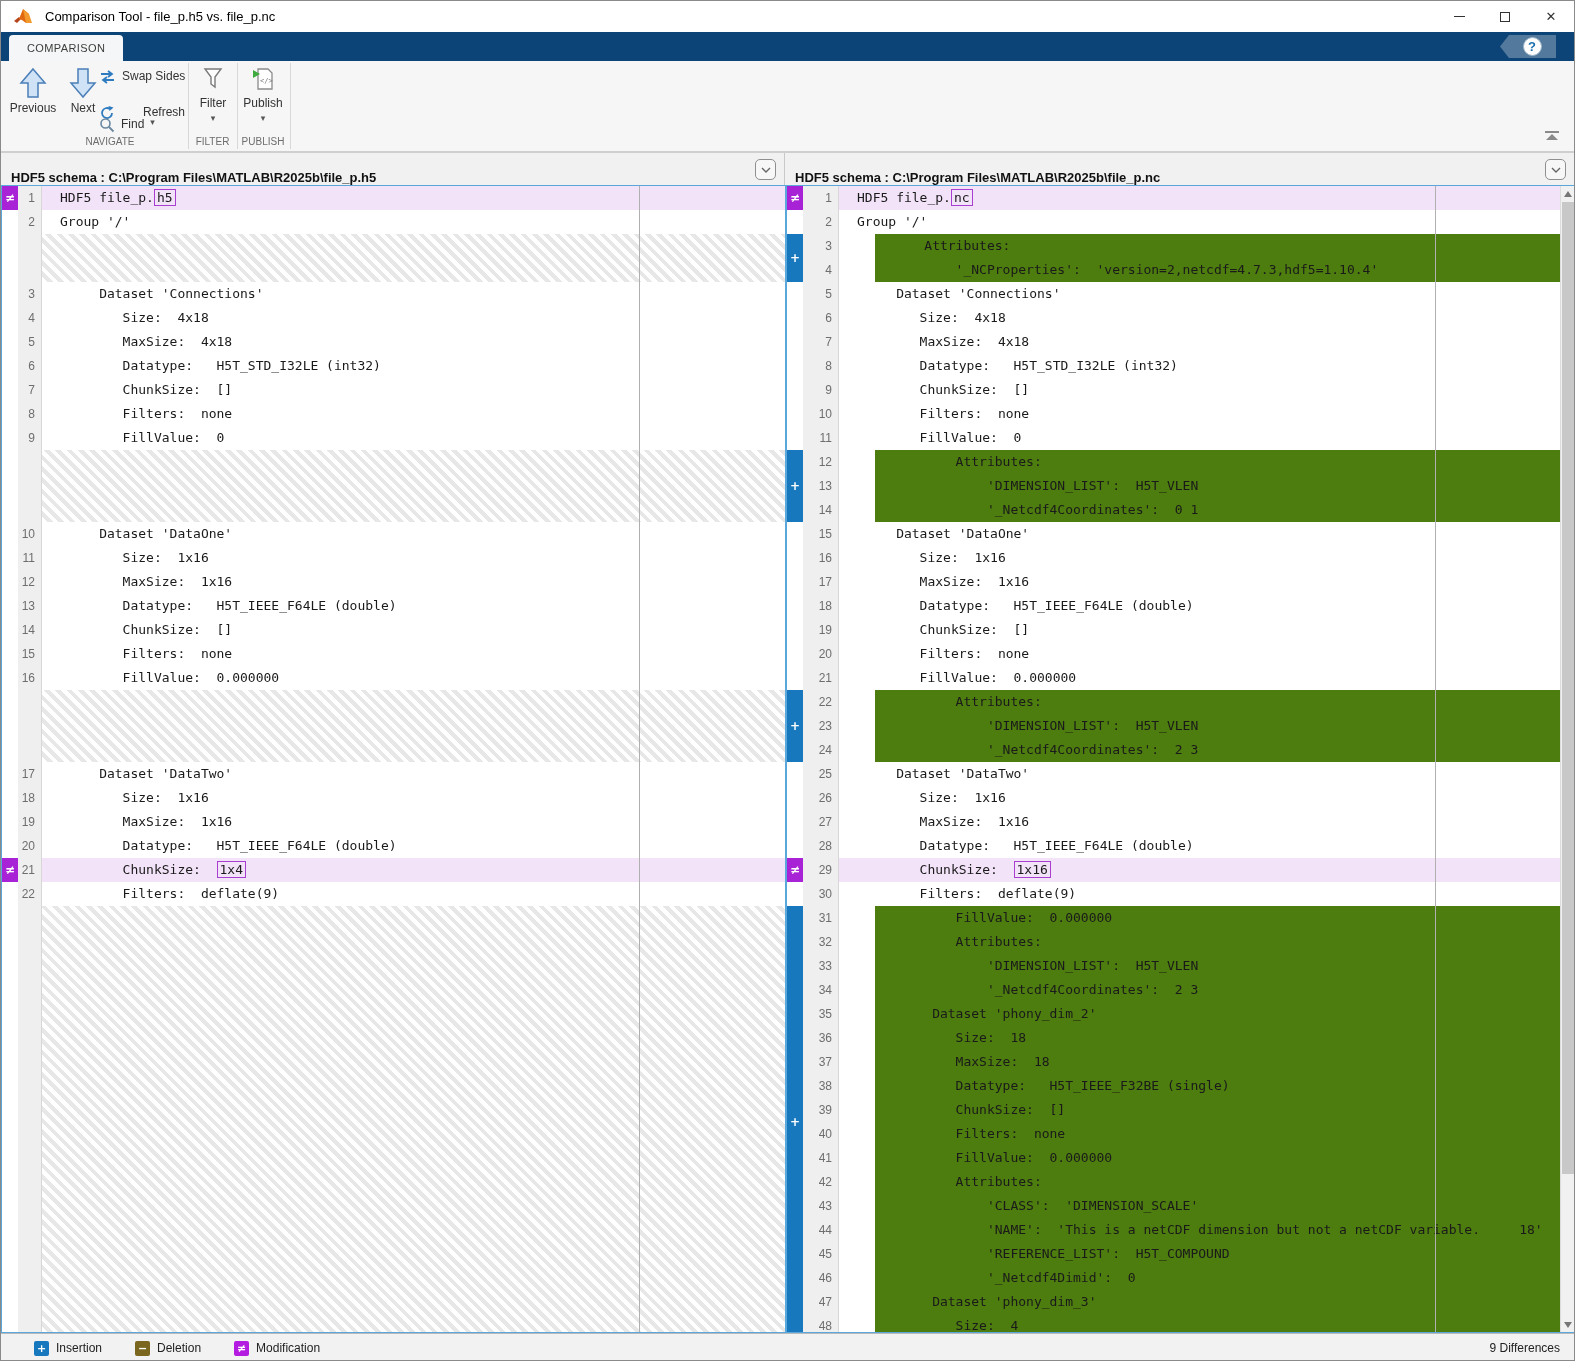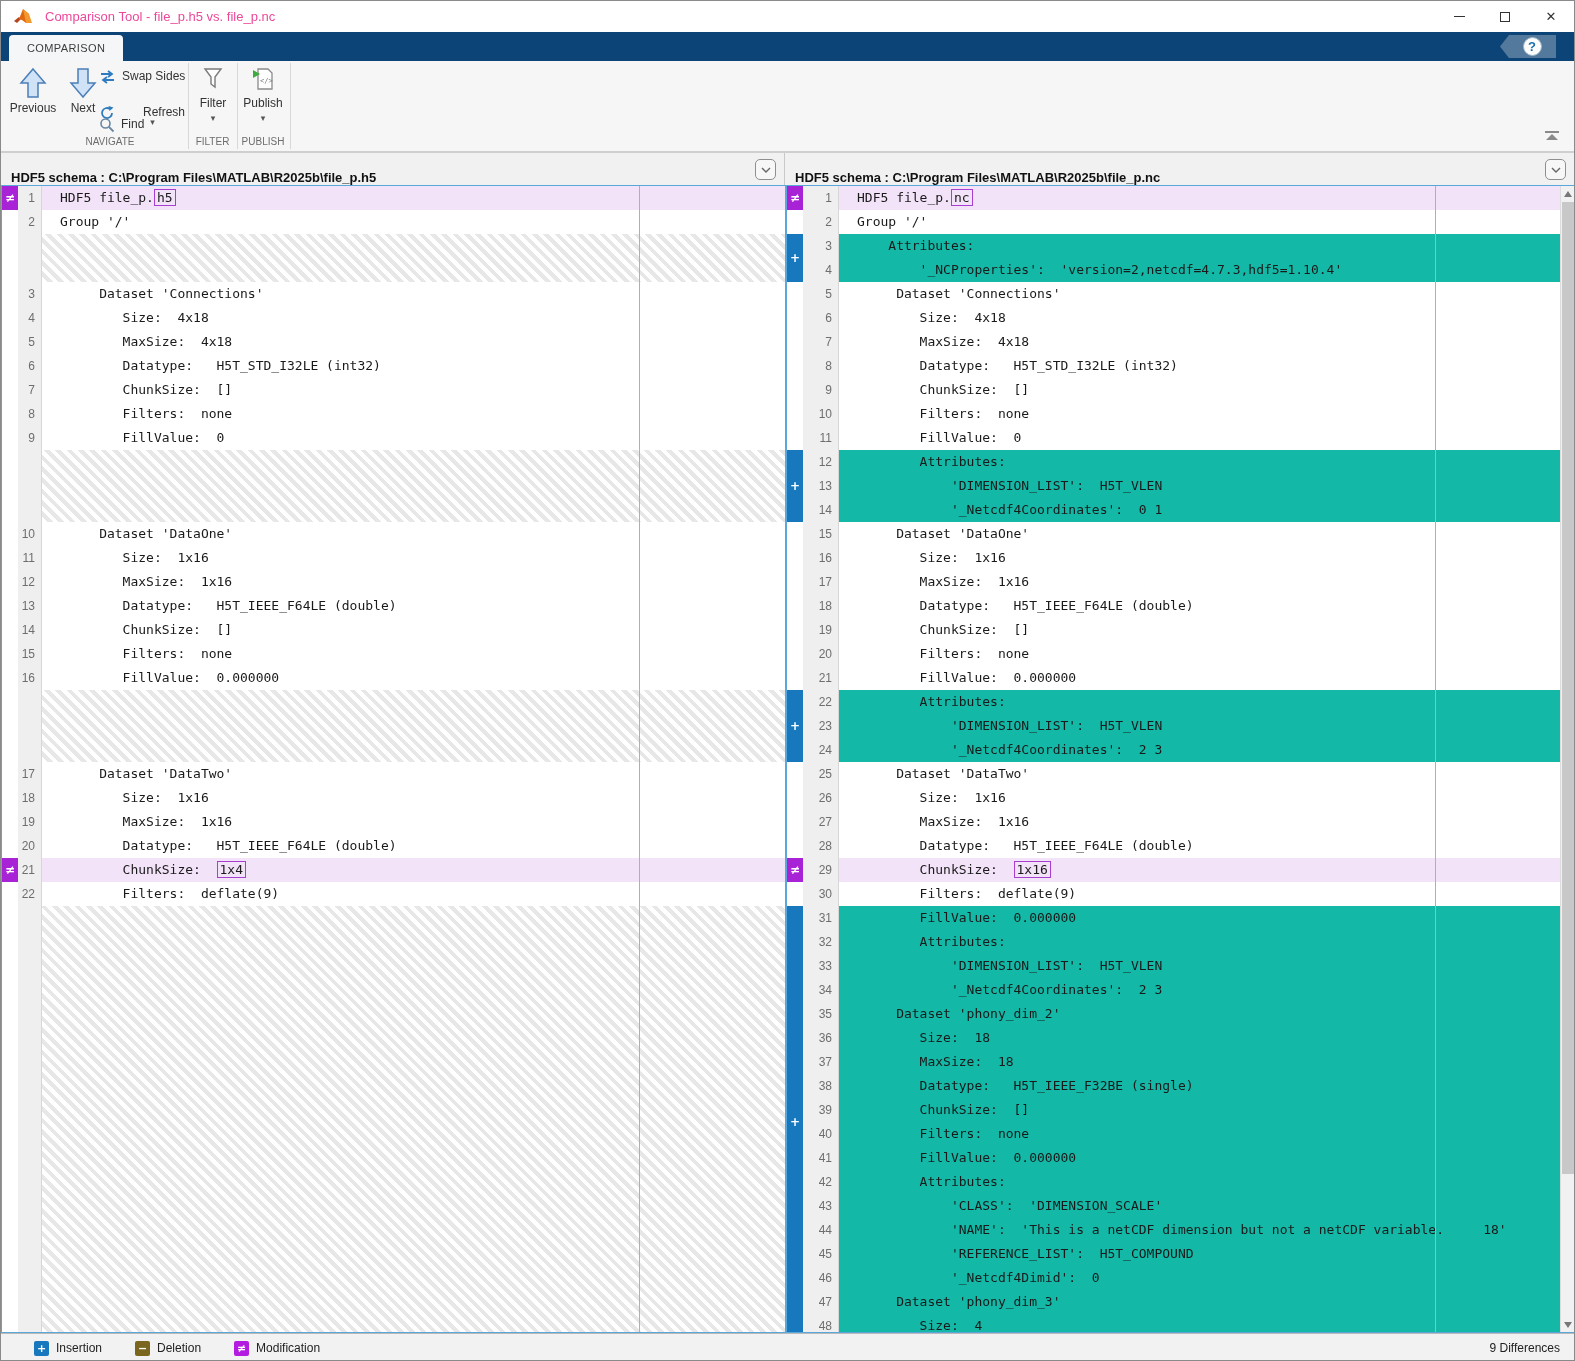--- a/index.html
+++ b/index.html
@@ -2,21 +2,21 @@
 <html><head>
 <meta charset="utf-8">
 <style>
   * { margin:0; padding:0; box-sizing:border-box; }
   html,body { width:1575px; height:1361px; font-family:"Liberation Sans", sans-serif; background:#fff; }
   #app { position:relative; width:1575px; height:1361px; border:1px solid #8a8a8a; overflow:hidden; background:#f6f6f6; }
 
   
   .titlebar { height:31px; background:#ffffff; display:flex; align-items:center; position:relative; }
   .titlebar .app-icon { margin-left:12px; width:20px; height:20px; }
-  .titlebar .title { margin-left:12px; font-size:13px; color:#ec4899; }
+  .titlebar .title { margin-left:12px; font-size:13px; color:#000000; }
   .win-controls { position:absolute; right:0; top:0; height:31px; display:flex; }
   .win-btn { width:46px; height:31px; display:flex; align-items:center; justify-content:center; cursor:default; }
   .glyph-min { width:11px; border-top:1px solid #333; }
   .glyph-max { width:10px; height:10px; border:1px solid #333; }
   .glyph-close { font-size:13px; color:#333; line-height:1; }
 
   
   .ribbon { height:29px; background:#0d4478; position:relative; }
   .ribbon-tab { position:absolute; left:8px; top:3px; height:26px; padding:0 18px; background:#f5f6f7; border-radius:4px 4px 0 0; display:flex; align-items:center; font-size:11px; letter-spacing:.4px; color:#3c3c3c; }
   .ribbon-help { position:absolute; right:18px; top:3px; width:56px; height:23px; background:#53799c;
@@ -54,21 +54,21 @@
   .pane-body.right { left:785px; width:790px; }
   .rows { position:absolute; left:0; top:0; right:0; bottom:0; display:flex; flex-direction:column; z-index:1; }
   .row { display:flex; height:24px; flex:none; }
   .row.fill { flex:1; height:auto; }
   .cell-m { width:16px; flex:none; background:#fff; }
   .cell-ln { flex:none; background:#efefef; border-right:1px solid #d7d7d7; color:#6e6e6e; font-size:12px; line-height:24px; text-align:right; padding-right:6px; font-family:"Liberation Sans",sans-serif; }
   .pane-body.left .cell-ln { width:24px; }
   .pane-body.right .cell-ln { width:36px; }
   .cell-t { flex:1; font-family:"DejaVu Sans Mono", monospace; font-size:13px; line-height:24px; color:#1a1a1a; white-space:pre; padding-left:18px; overflow:hidden; }
   .cell-t.mod { background:#f3e3f9; }
-  .cell-t.ins { background:#14b8a6; }
+  .cell-t.ins { background:#4d7c0f;margin-left:36px; }
   .cell-t.hatch { background:repeating-linear-gradient(45deg,#ffffff 0 4px,#e7e7e7 4px 8px); }
   .tokbox { border:1.5px solid #a93fd1; padding:0 2px; }
   .ruler { position:absolute; top:0; bottom:0; width:1px; background:#b0b0b0; z-index:2; }
   .markers { position:absolute; left:0; top:0; bottom:0; width:16px; z-index:4; }
   .mk { position:absolute; left:0; width:16px; color:#fff; font-size:12px; font-weight:bold; display:flex; align-items:center; justify-content:center; font-family:"DejaVu Sans",sans-serif; }
   .mk.mod { background:#a822d6; }
   .mk.ins { background:#1878be; }
 
   
   .vscroll { position:absolute; right:0; top:0; bottom:0; width:15px; background:#f1f1f1; border-left:1px solid #dcdcdc; z-index:6; }

